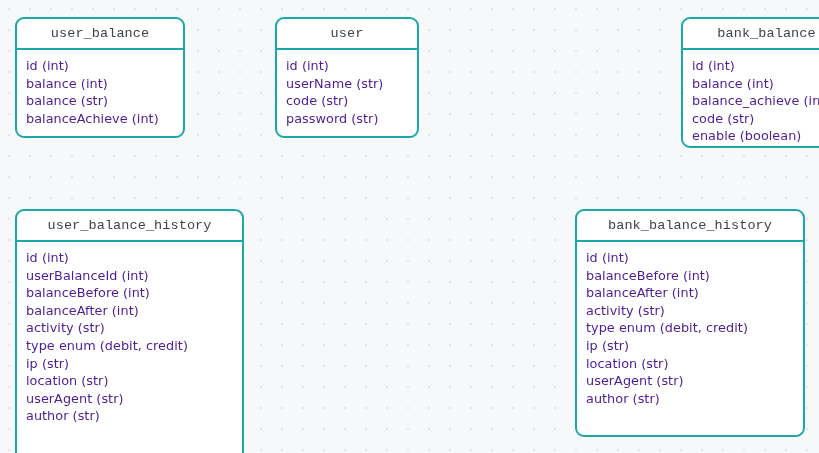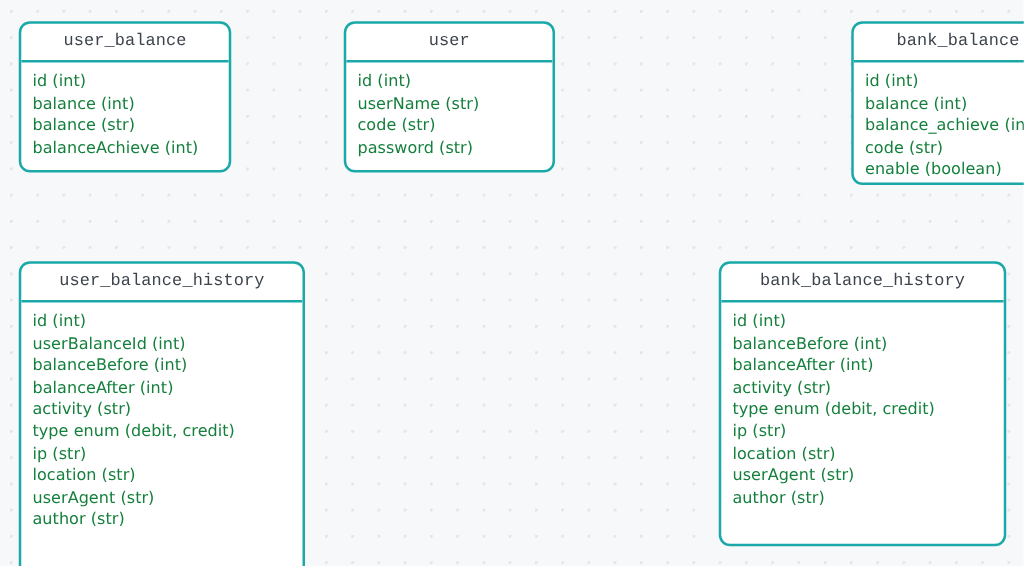--- a/index.html
+++ b/index.html
@@ -46,39 +46,39 @@
     font-family: Liberation Mono, monospace;
   }
 
   .entity-fields {
     padding: 7px 0 7px 9px;
   }
 
   .field-row {
     font-size: 12.8px;
     line-height: 17.6px;
-    color: #15803d;
+    color: #4c1d95;
     white-space: nowrap;
     letter-spacing: 0.05px;
   }
 </style>
 </head>
 <body>
 
 <div id="canvas">
     <div class="entity" style="left: 15px; top: 17px; width: 170px; height: 121px;">
       <div class="entity-header">user_balance</div>
       <div class="entity-fields">
         <div class="field-row">id (int)</div>
         <div class="field-row">balance (int)</div>
         <div class="field-row">balance (str)</div>
         <div class="field-row">balanceAchieve (int)</div>
       </div>
     </div>
-    <div class="entity" style="left: 275px; top: 17px; width: 169px; height: 121px;">
+    <div class="entity" style="left: 275px; top: 17px; width: 144px; height: 121px;">
       <div class="entity-header">user</div>
       <div class="entity-fields">
         <div class="field-row">id (int)</div>
         <div class="field-row">userName (str)</div>
         <div class="field-row">code (str)</div>
         <div class="field-row">password (str)</div>
       </div>
     </div>
     <div class="entity" style="left: 634px; top: 17px; width: 171px; height: 131px; margin-left: 47px;">
       <div class="entity-header">bank_balance</div>

